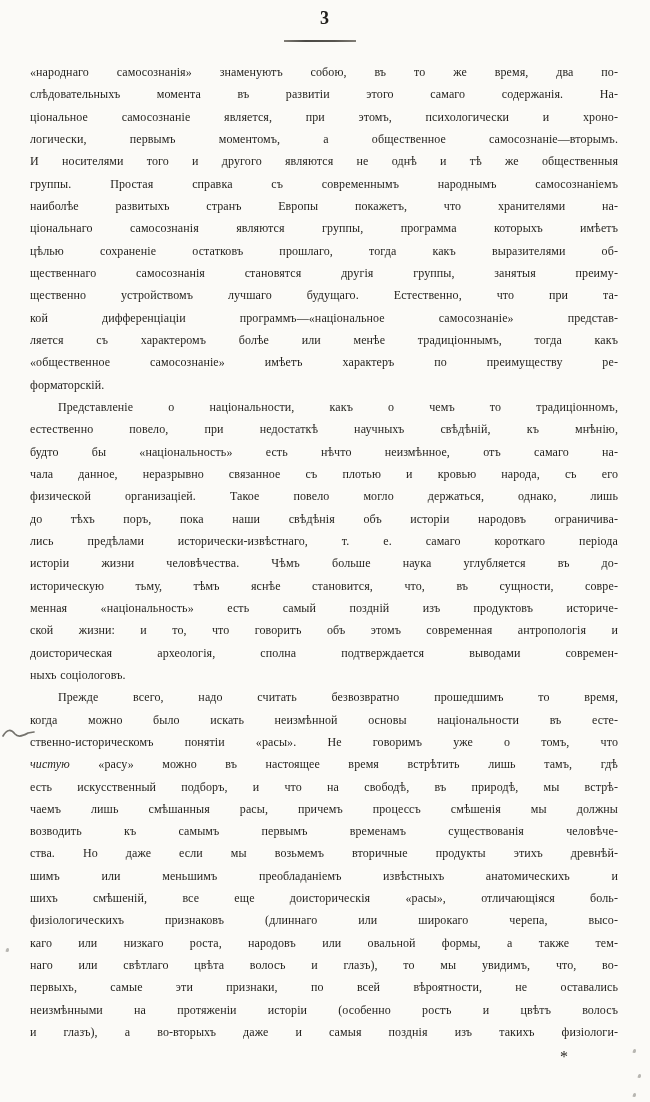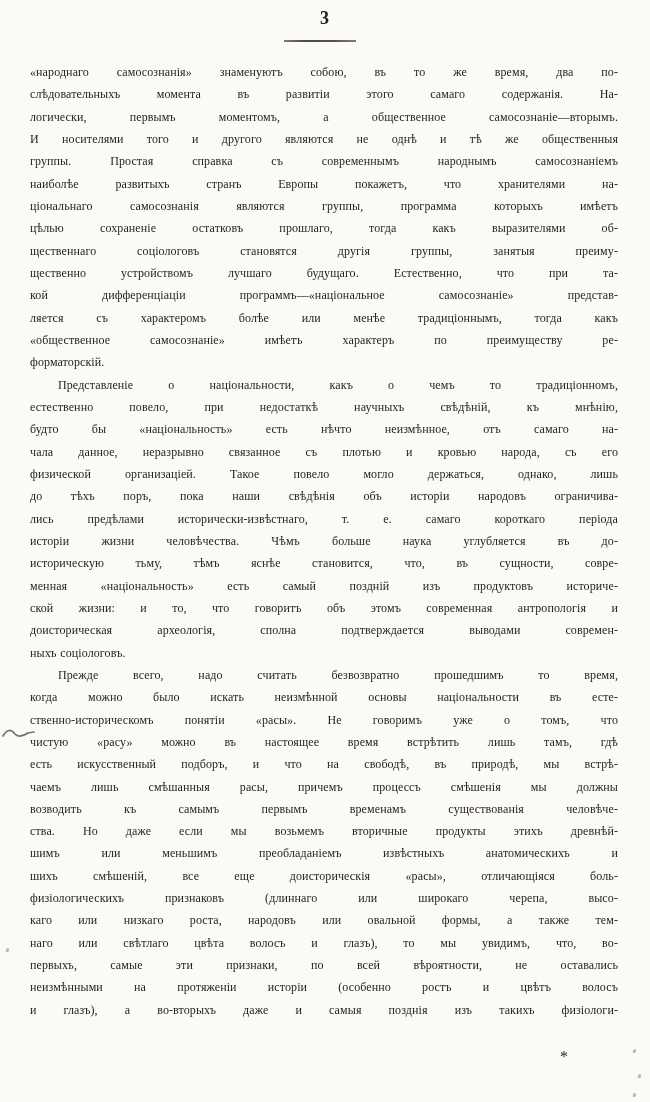--- a/index.html
+++ b/index.html
@@ -40,21 +40,21 @@
     line-height: 22.33px;
     height: 22.33px;
     overflow: hidden;
     text-align: justify;
     text-align-last: justify;
     letter-spacing: 0.1px;
     word-spacing: 0.5px;
   }
   .line.short { text-align-last: left; }
   .line.indent { text-indent: 28px; font-family: Liberation Serif, serif; }
-  .it { }
+  .it { font-style: italic; }
   .bd { font-weight: 400; }
 
   
   .footer-mark {
     position: absolute; left: 560px; top: 1048px;
     font-size: 16px; color: #2a2824;
   }
 
   
   .margin-mark { position: absolute; left: 2px; top: 726px; opacity: .8; }
@@ -73,27 +73,28 @@
 
   <div class="page-head">
     <span class="page-num">3</span>
   </div>
   <div class="head-rule"></div>
 
   <div class="text-block">
       <div class="para">
         <div class="line"><span>«народнаго самосознанія» знаменуютъ собою, въ то же время, два по-</span></div>
         <div class="line"><span>слѣдовательныхъ момента въ развитіи этого самаго содержанія. На-</span></div>
+        <div class="line"><span>ціональное самосознаніе является, при этомъ, психологически и хроно-</span></div>
         <div class="line"><span>логически, первымъ моментомъ, а общественное самосознаніе—вторымъ.</span></div>
         <div class="line"><span>И носителями того и другого являются не однѣ и тѣ же общественныя</span></div>
         <div class="line"><span>группы. Простая справка съ современнымъ народнымъ самосознаніемъ</span></div>
         <div class="line"><span>наиболѣе развитыхъ странъ Европы покажетъ, что хранителями на-</span></div>
         <div class="line"><span>ціональнаго самосознанія являются группы, программа которыхъ имѣетъ</span></div>
         <div class="line"><span>цѣлью сохраненіе остатковъ прошлаго, тогда какъ выразителями об-</span></div>
-        <div class="line"><span>щественнаго соціологовъ становятся другія группы, занятыя преиму-</span></div>
+        <div class="line"><span>щественнаго самосознанія становятся другія группы, занятыя преиму-</span></div>
         <div class="line"><span>щественно устройствомъ лучшаго будущаго. Естественно, что при та-</span></div>
         <div class="line"><span>кой дифференціаціи программъ—«національное самосознаніе» представ-</span></div>
         <div class="line"><span>ляется съ характеромъ болѣе или менѣе традиціоннымъ, тогда </span><span class="bd">какъ</span></div>
         <div class="line"><span>«общественное самосознаніе» имѣетъ характеръ по преимуществу ре-</span></div>
         <div class="line short"><span>форматорскій.</span></div>
       </div>
       <div class="para">
         <div class="line indent"><span>Представленіе о національности, какъ о чемъ то традиціонномъ,</span></div>
         <div class="line"><span>естественно повело, при недостаткѣ научныхъ свѣдѣній, къ мнѣнію,</span></div>
         <div class="line"><span>будто бы «національность» есть нѣчто неизмѣнное, отъ самаго на-</span></div>

